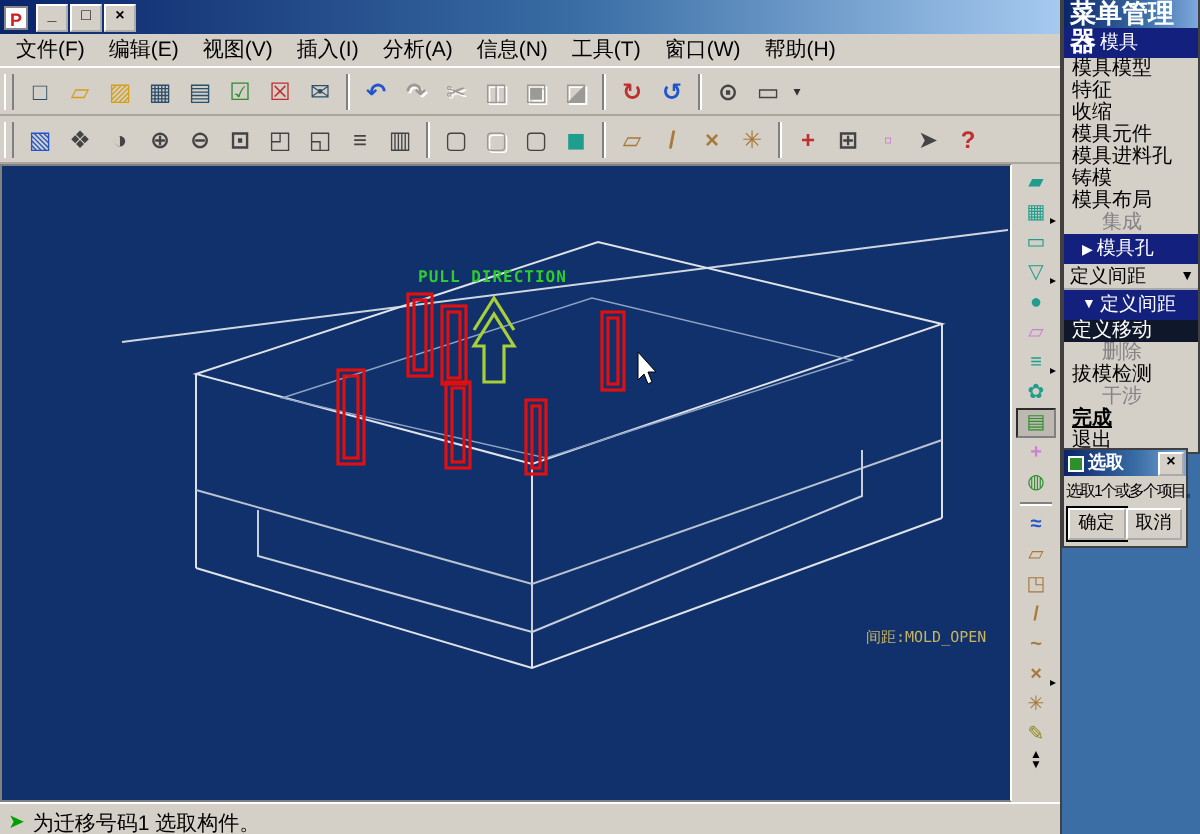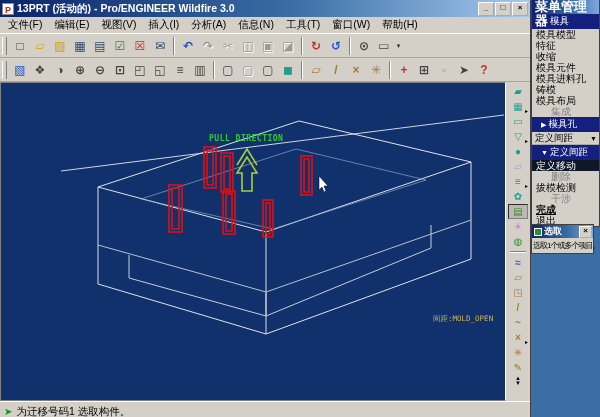--- a/index.html
+++ b/index.html
@@ -59,21 +59,20 @@
 </style>
 </head>
 <body>
 
 <div class="screen">
 
   <div class="app">
 
     <div class="titlebar">
       <span class="app-icon">P</span>
-      <span class="t">13PRT (活动的) - Pro/ENGINEER Wildfire 3.0</span>
       <span class="winbtn">_</span>
       <span class="winbtn">□</span>
       <span class="winbtn">×</span>
     </div>
 
     <div class="menubar">
       <span>文件(F)</span>
       <span>编辑(E)</span>
       <span>视图(V)</span>
       <span>插入(I)</span>
@@ -277,15 +276,19 @@
     <div class="mm-item">退出</div>
   </div>
 
   <div class="dlg">
     <div class="dlg-title">
       <span class="dlg-ico"></span>
       <span class="t">选取</span>
       <span class="dlg-x">×</span>
     </div>
     <div class="dlg-msg">选取1个或多个项目。</div>
+    <div class="dlg-btns">
+      <span class="dlg-btn default">确定</span>
+      <span class="dlg-btn">取消</span>
+    </div>
   </div>
 
 </div>
 
 </body></html>

